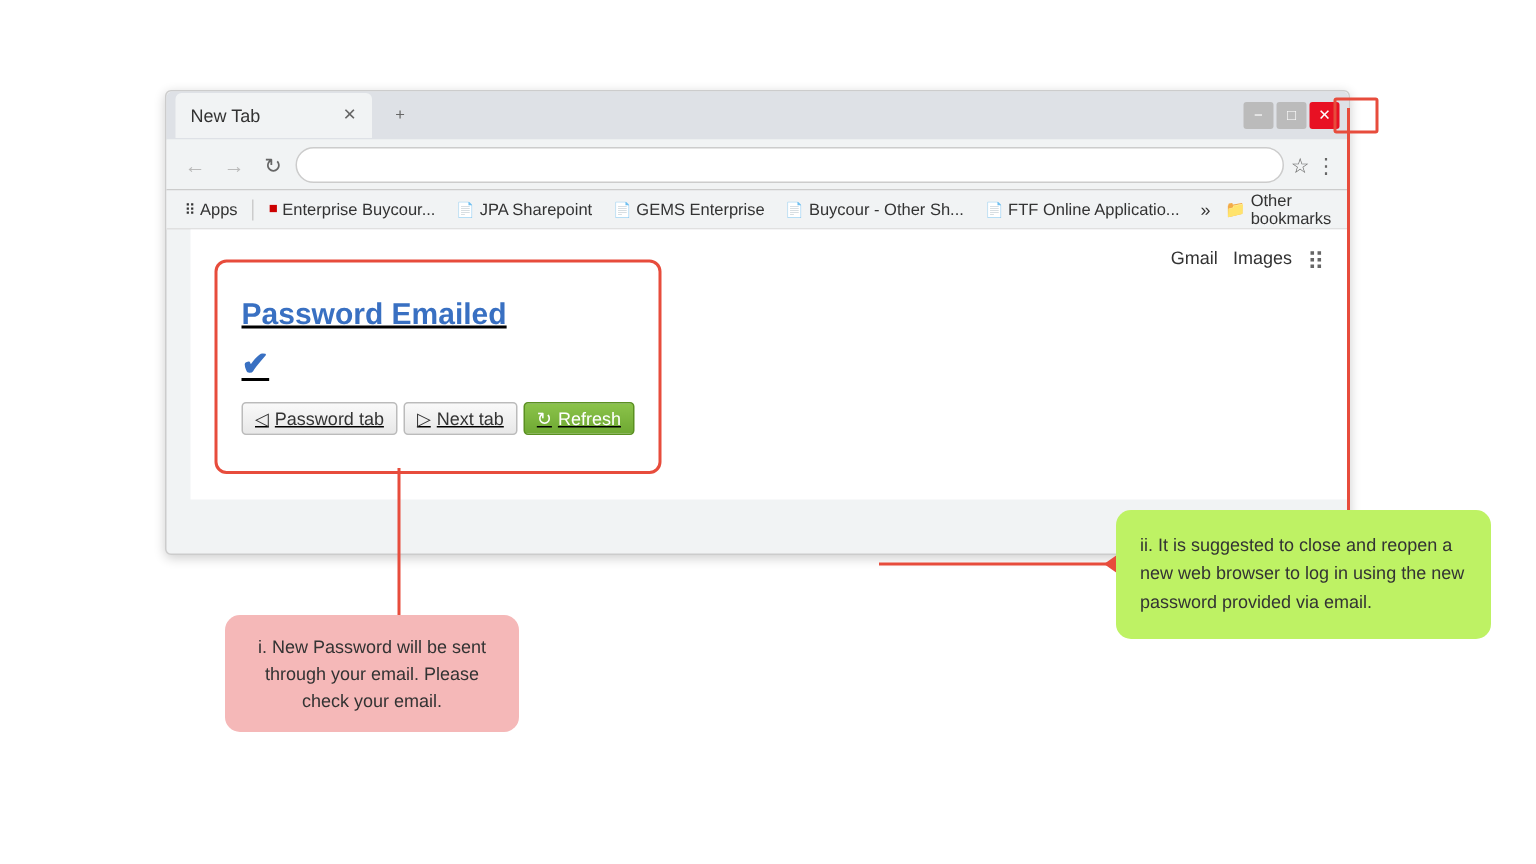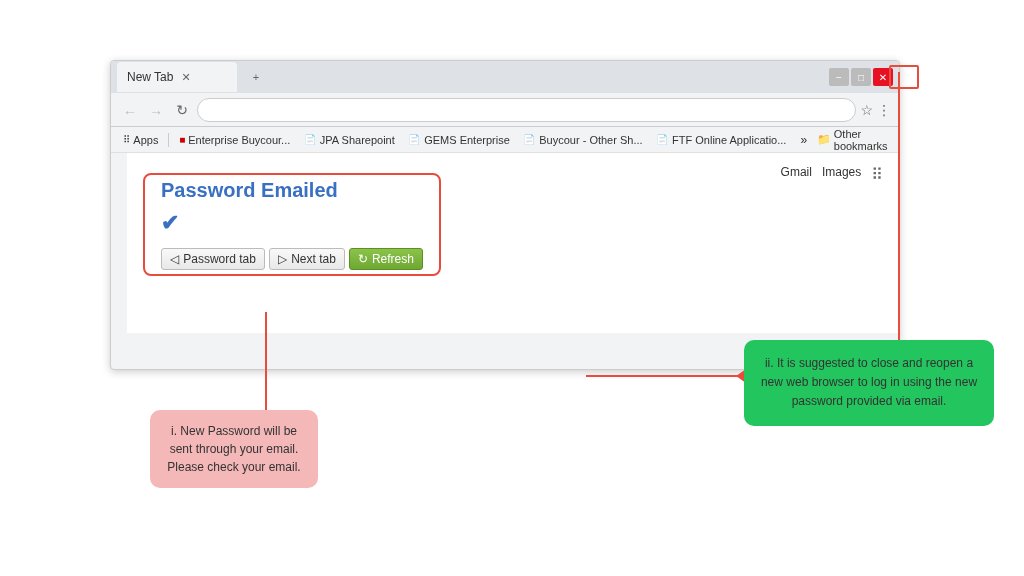--- a/index.html
+++ b/index.html
@@ -39,20 +39,21 @@
     .tab-item {
       display: flex;
       align-items: center;
       background: #f1f3f4;
       border-radius: 4px 4px 0 0;
       padding: 4px 10px;
       font-size: 12px;
       color: #333;
       height: 30px;
       min-width: 120px;
+      gap: 47px;
     }
 
     .tab-close {
       margin-left: 8px;
       font-size: 11px;
       color: #666;
       cursor: pointer;
       line-height: 1;
     }
 
@@ -190,25 +191,26 @@
     .apps-icon {
       font-size: 16px;
       cursor: pointer;
       color: #666;
     }
 
     
     .password-box {
       border: 2px solid #e74c3c;
       border-radius: 8px;
-      padding: 4px 16px;
+      padding: 24px 16px;
       display: inline-block;
       min-width: 260px;
       background: #fff;
       margin-top: 8px;
+      text-decoration: underline;
     }
 
     .password-title {
       color: #3970c2;
       font-size: 20px;
       font-weight: bold;
       margin-bottom: 8px;
     }
 
     .password-message {
@@ -253,38 +255,37 @@
     }
 
     
     .callout-bottom {
       position: absolute;
       left: 150px;
       top: 410px;
       background: #f5b8b8;
       border-radius: 10px;
       padding: 12px 16px;
-      width: 168px;
+      width: 196px;
       font-size: 12px;
       color: #333;
       text-align: center;
       line-height: 1.5;
     }
 
     .callout-right {
       position: absolute;
       right: 30px;
       top: 340px;
-      background: #22c55e;
+      background: #bef264;
       border-radius: 10px;
       padding: 14px 16px;
       width: 250px;
       font-size: 12px;
       color: #333;
-      text-align: center;
       line-height: 1.6;
     }
   </style>
 </head>
 <body>
 
 <div class="browser-wrapper">
 
   <div class="title-bar">
     <div class="tab-item">

